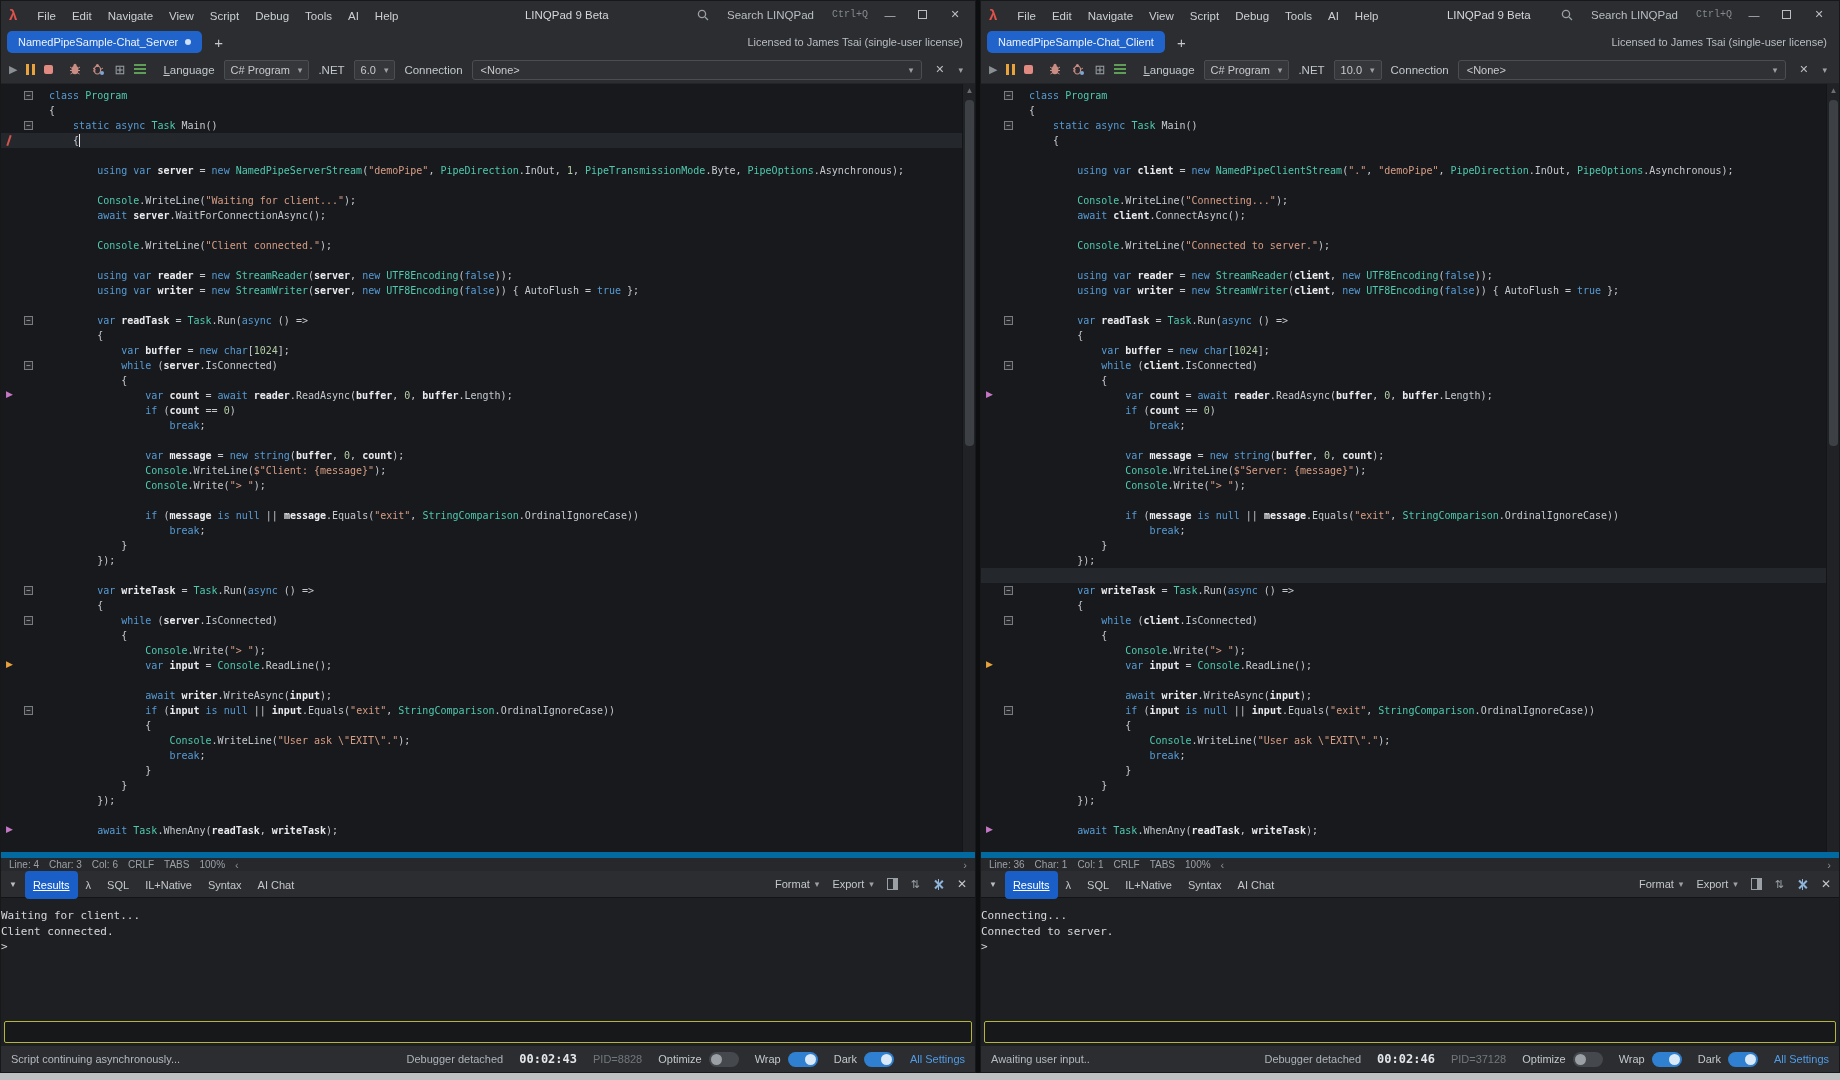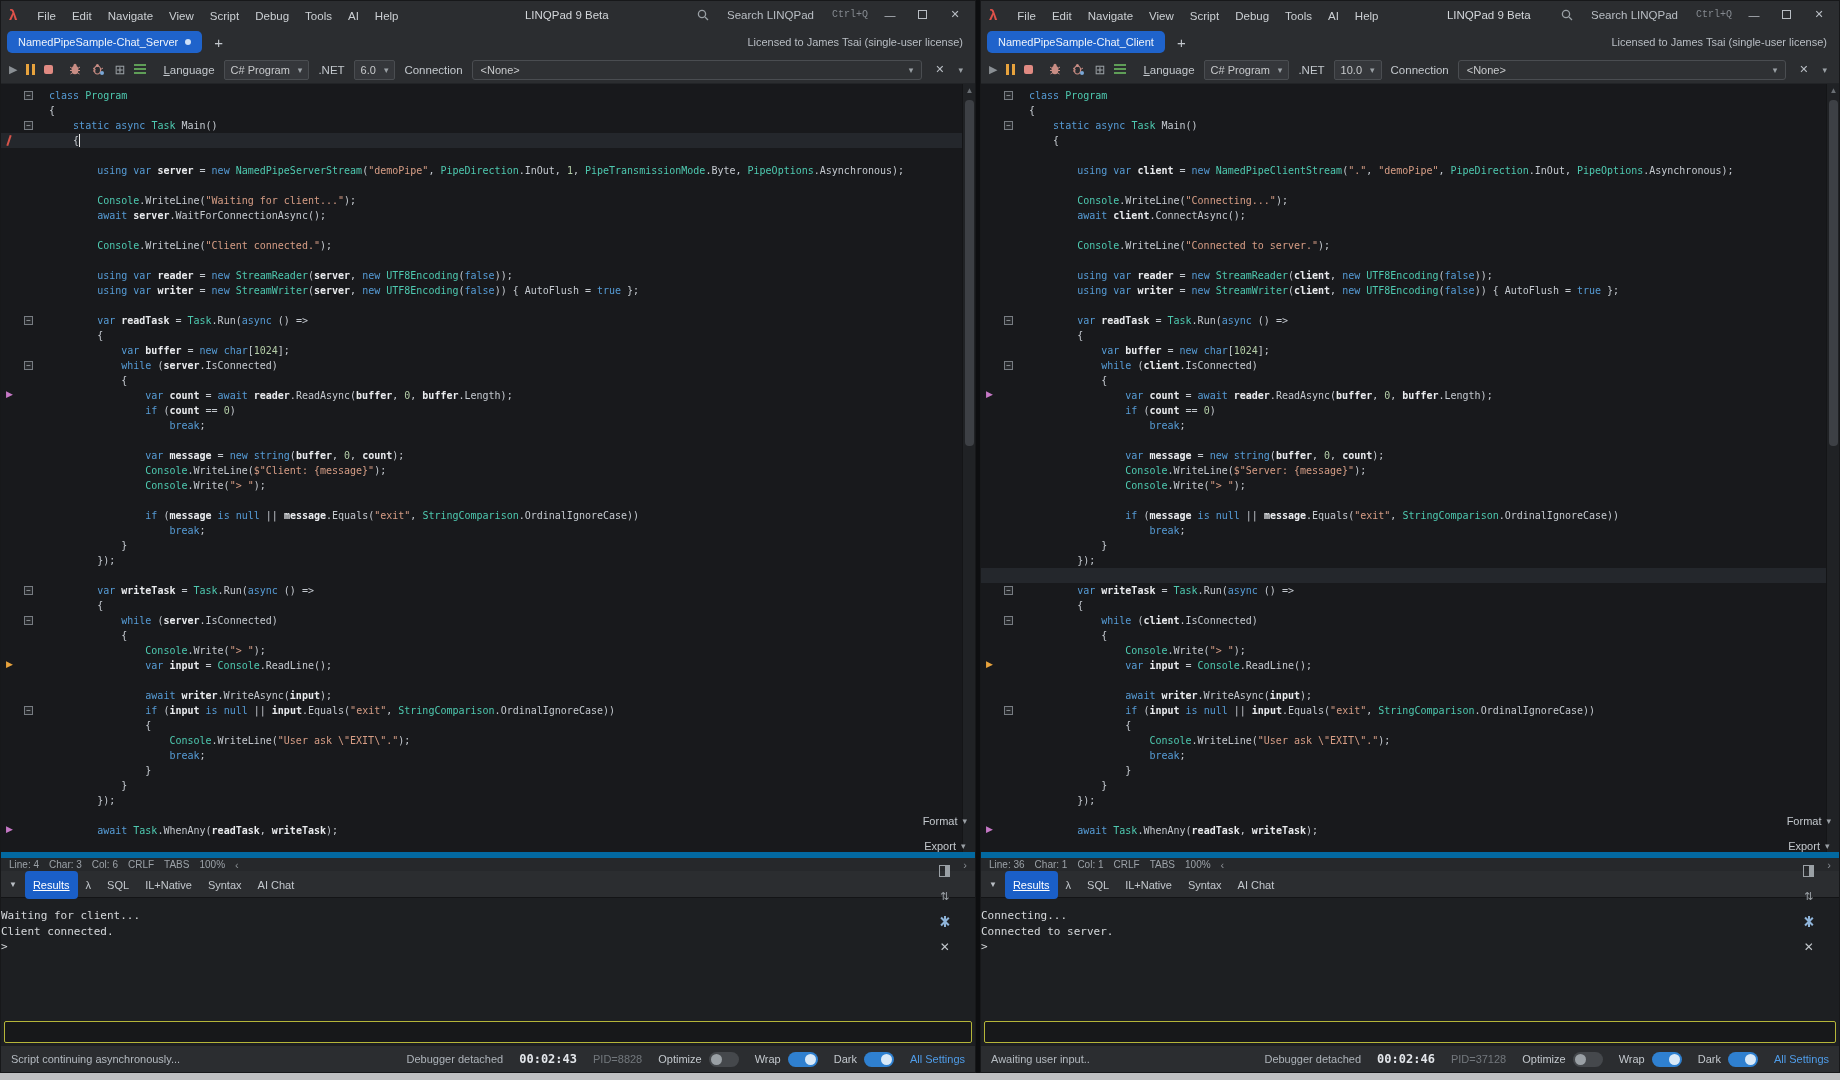--- a/index.html
+++ b/index.html
@@ -79,21 +79,21 @@
   .caretrow { height:19px; flex:none; background:#26282b; border-top:6px solid #0369a1; display:flex;
               align-items:center; padding:0 8px; gap:10px; color:#9ca2a8; font-size:10px; position:relative; }
   .caretrow .hsarr { color:#8a8f94; font-size:11px; }
   .caretrow .hsarr.right { position:absolute; right:8px; }
 
   
   .rtabs { height:26px; flex:none; background:#2b2d30; display:flex; align-items:center; padding:0 8px; gap:4px; position:relative; }
   .collapse-tri { color:#b9bec4; font-size:8px; margin-right:4px; }
   .rtab { color:#c3c8cd; font-size:11px; padding:8px 8px; border-radius:4px; }
   .rtab.selected { background:#1a5fc8; color:#ffffff; text-decoration:underline; }
-  .rtools { position:absolute; right:8px; display:flex; align-items:center; gap:13px;flex-direction:column; }
+  .rtools { position:absolute; right:8px; display:flex; align-items:center; gap:13px; }
   .rtool-label { color:#c3c8cd; font-size:11px; display:flex; gap:5px; align-items:center; }
   .split-icon { width:11px; height:12px; border:1px solid #9aa0a5; position:relative; }
   .split-icon::after { content:""; position:absolute; right:0; top:0; width:4px; height:100%; background:#9aa0a5; }
   .updown { color:#9aa0a5; font-size:11px; }
   .spinner { position:relative; width:11px; height:11px; }
   .spinner::before, .spinner::after { content:""; position:absolute; left:5px; top:0; width:1.5px; height:11px; background:#8fb4d9; }
   .spinner::before { transform:rotate(45deg); } .spinner::after { transform:rotate(-45deg); }
   .spinner i { position:absolute; left:5px; top:0; width:1.5px; height:11px; background:#8fb4d9; display:block; }
   .rclose { color:#c3c8cd; font-size:12px; }
 

